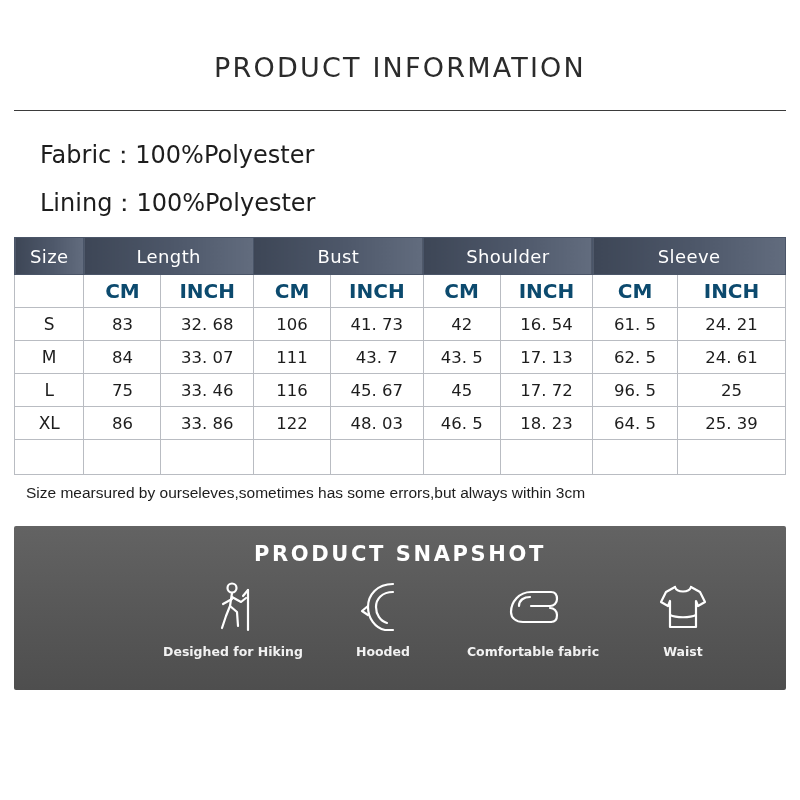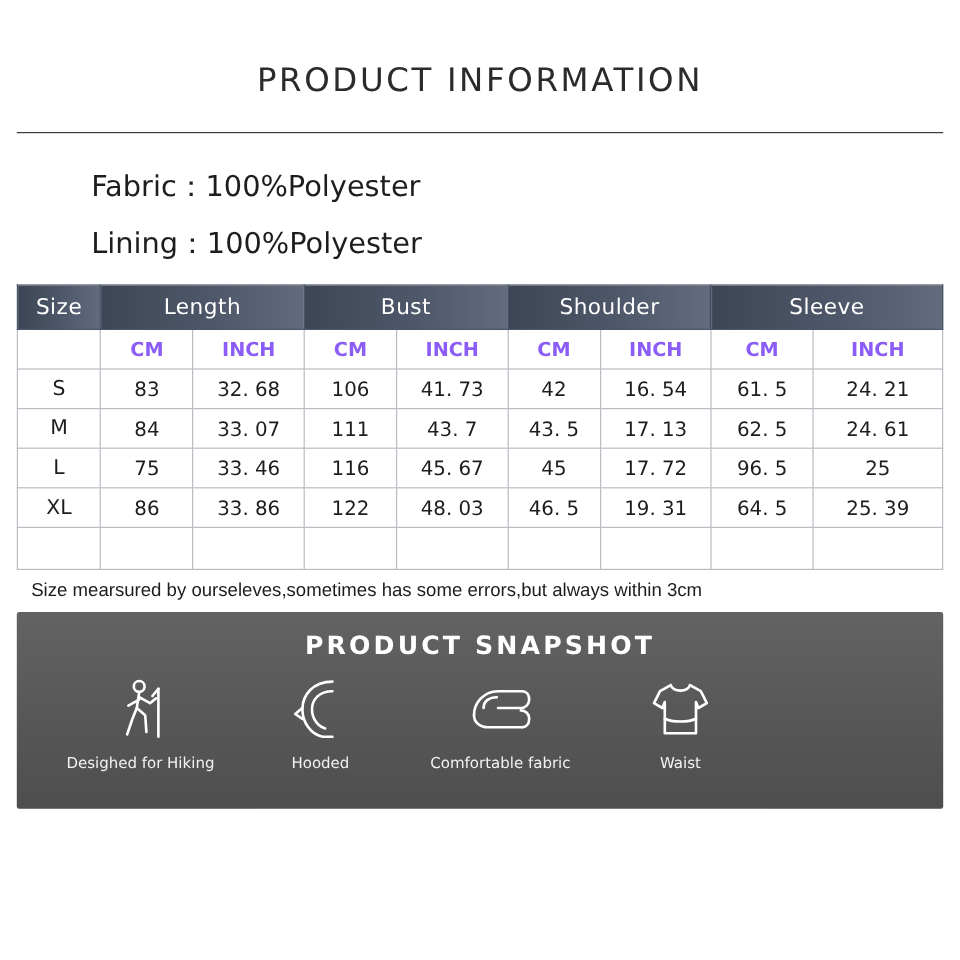--- a/index.html
+++ b/index.html
@@ -46,21 +46,20 @@
   }
   .spec-line {
     font-size: 24px;
     color: #1d1d1d;
     margin-bottom: 16px;
     font-family: "DejaVu Sans", sans-serif;
     font-weight: 400;
   }
   .spec-label {
     display: inline-block;
-    margin-left: 36px;
   }
   .spec-value {
     display: inline-block;
   }
 
   
   .table-wrap {
     margin-top: 18px;
   }
   table.size-table {
@@ -80,65 +79,66 @@
   thead tr.head-row th {
     background: #4a5568;
     background: linear-gradient(to right, #3d4656 0%, #4e586a 55%, #626c7e 100%);
     color: #ffffff;
     font-size: 18px;
     height: 34px;
     border: 1px solid #4a5568;
     letter-spacing: 0.4px;
   }
   tbody tr.unit-row td {
-    color: #8b5cf6;
+    color: #0c4a6e;
     font-weight: 700;
-    font-size: 16px;
+    font-size: 20px;
     height: 30px;
   }
   tbody tr.data-row td.size-cell {
     font-size: 17px;
   }
   tbody tr.empty-row td {
     height: 32px;
   }
 
   .note {
     margin-top: 9px;
     font-size: 15.5px;
     color: #1d1d1d;
     padding-left: 12px;
     font-family: Liberation Sans, sans-serif;
   }
 
   
   .snapshot {
-    margin-top: 8px;
+    margin-top: 24px;
     background: #5a5a5a;
     background: linear-gradient(to bottom, #636363 0%, #585858 50%, #4e4e4e 100%);
     height: 164px;
     position: relative;
     border-radius: 2px;
     overflow: hidden;
   }
   .snapshot-title {
     text-align: center;
     color: #ffffff;
     font-size: 21px;
     letter-spacing: 2.6px;
     padding-top: 16px;
     font-weight: 700;
     font-family: "DejaVu Sans", sans-serif;
   }
   .snapshot-items {
     display: flex;
-    justify-content: flex-start;
+    justify-content: flex-end;
     align-items: flex-end;
     margin-top: 10px;
     padding: 0 28px;
+    font-weight: bold;
   }
   .snap-item {
     width: 150px;
     text-align: center;
     color: #ffffff;
   }
   .snap-icon {
     height: 62px;
     display: flex;
     align-items: center;
@@ -239,21 +239,21 @@
           <td>25</td>
         </tr>
 
         <tr class="data-row">
           <td class="size-cell">XL</td>
           <td>86</td>
           <td>33. 86</td>
           <td>122</td>
           <td>48. 03</td>
           <td>46. 5</td>
-          <td>19. 31</td>
+          <td>18. 23</td>
           <td>64. 5</td>
           <td>25. 39</td>
         </tr>
 
 
         <tr class="empty-row">
           <td></td>
           <td></td>
           <td></td>
           <td></td>

